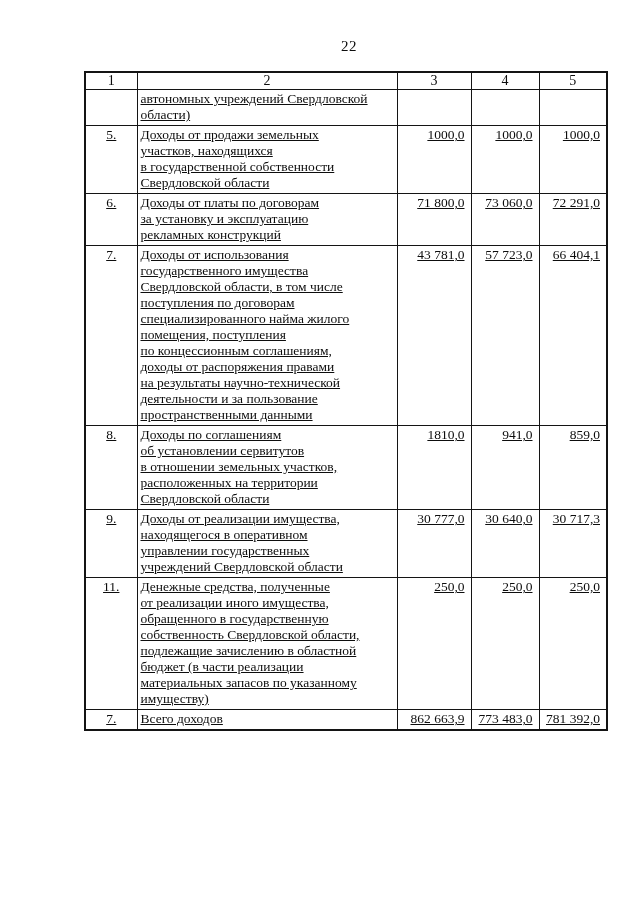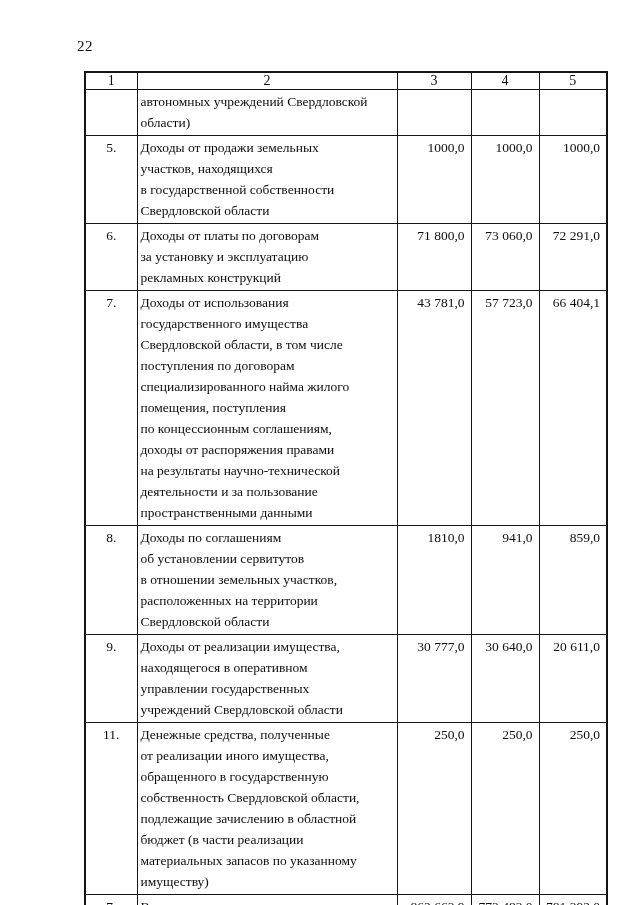--- a/index.html
+++ b/index.html
@@ -14,23 +14,23 @@
   }
   .page {
     position: relative;
     width: 640px;
     height: 905px;
     background: #ffffff;
   }
   .page-number {
     position: absolute;
     top: 38px;
-    left: 77px;
+    left: 88px;
     width: 522px;
-    text-align: left;
+    text-align: center;
     font-size: 15px;
     letter-spacing: 0.5px;
   }
   table.doc-table {
     position: absolute;
     top: 71px;
     left: 84px;
     width: 522px;
     border-collapse: collapse;
     table-layout: fixed;
@@ -44,21 +44,22 @@
     font-size: 13.5px;
     vertical-align: top;
   }
   .doc-table th {
     height: 16px;
     line-height: 16px;
     text-align: center;
     font-size: 14px;
   }
   .doc-table td {
-    line-height: 21px;
+    line-height: 16px;
+    text-decoration: underline;
   }
   td.col-num {
     text-align: center;
     padding-top: 1px;
   }
   td.col-desc {
     white-space: pre-line;
     padding: 1px 2px 2px 3px;
   }
   td.col-val {
@@ -154,21 +155,21 @@
   </tr>
 
   <tr>
     <td class="col-num">9.</td>
     <td class="col-desc">Доходы от реализации имущества,
 находящегося в оперативном
 управлении государственных
 учреждений Свердловской области</td>
     <td class="col-val">30 777,0</td>
     <td class="col-val">30 640,0</td>
-    <td class="col-val">20 611,0</td>
+    <td class="col-val">30 717,3</td>
   </tr>
 
 
   <tr>
     <td class="col-num">11.</td>
     <td class="col-desc">Денежные средства, полученные
 от реализации иного имущества,
 обращенного в государственную
 собственность Свердловской области,
 подлежащие зачислению в областной

